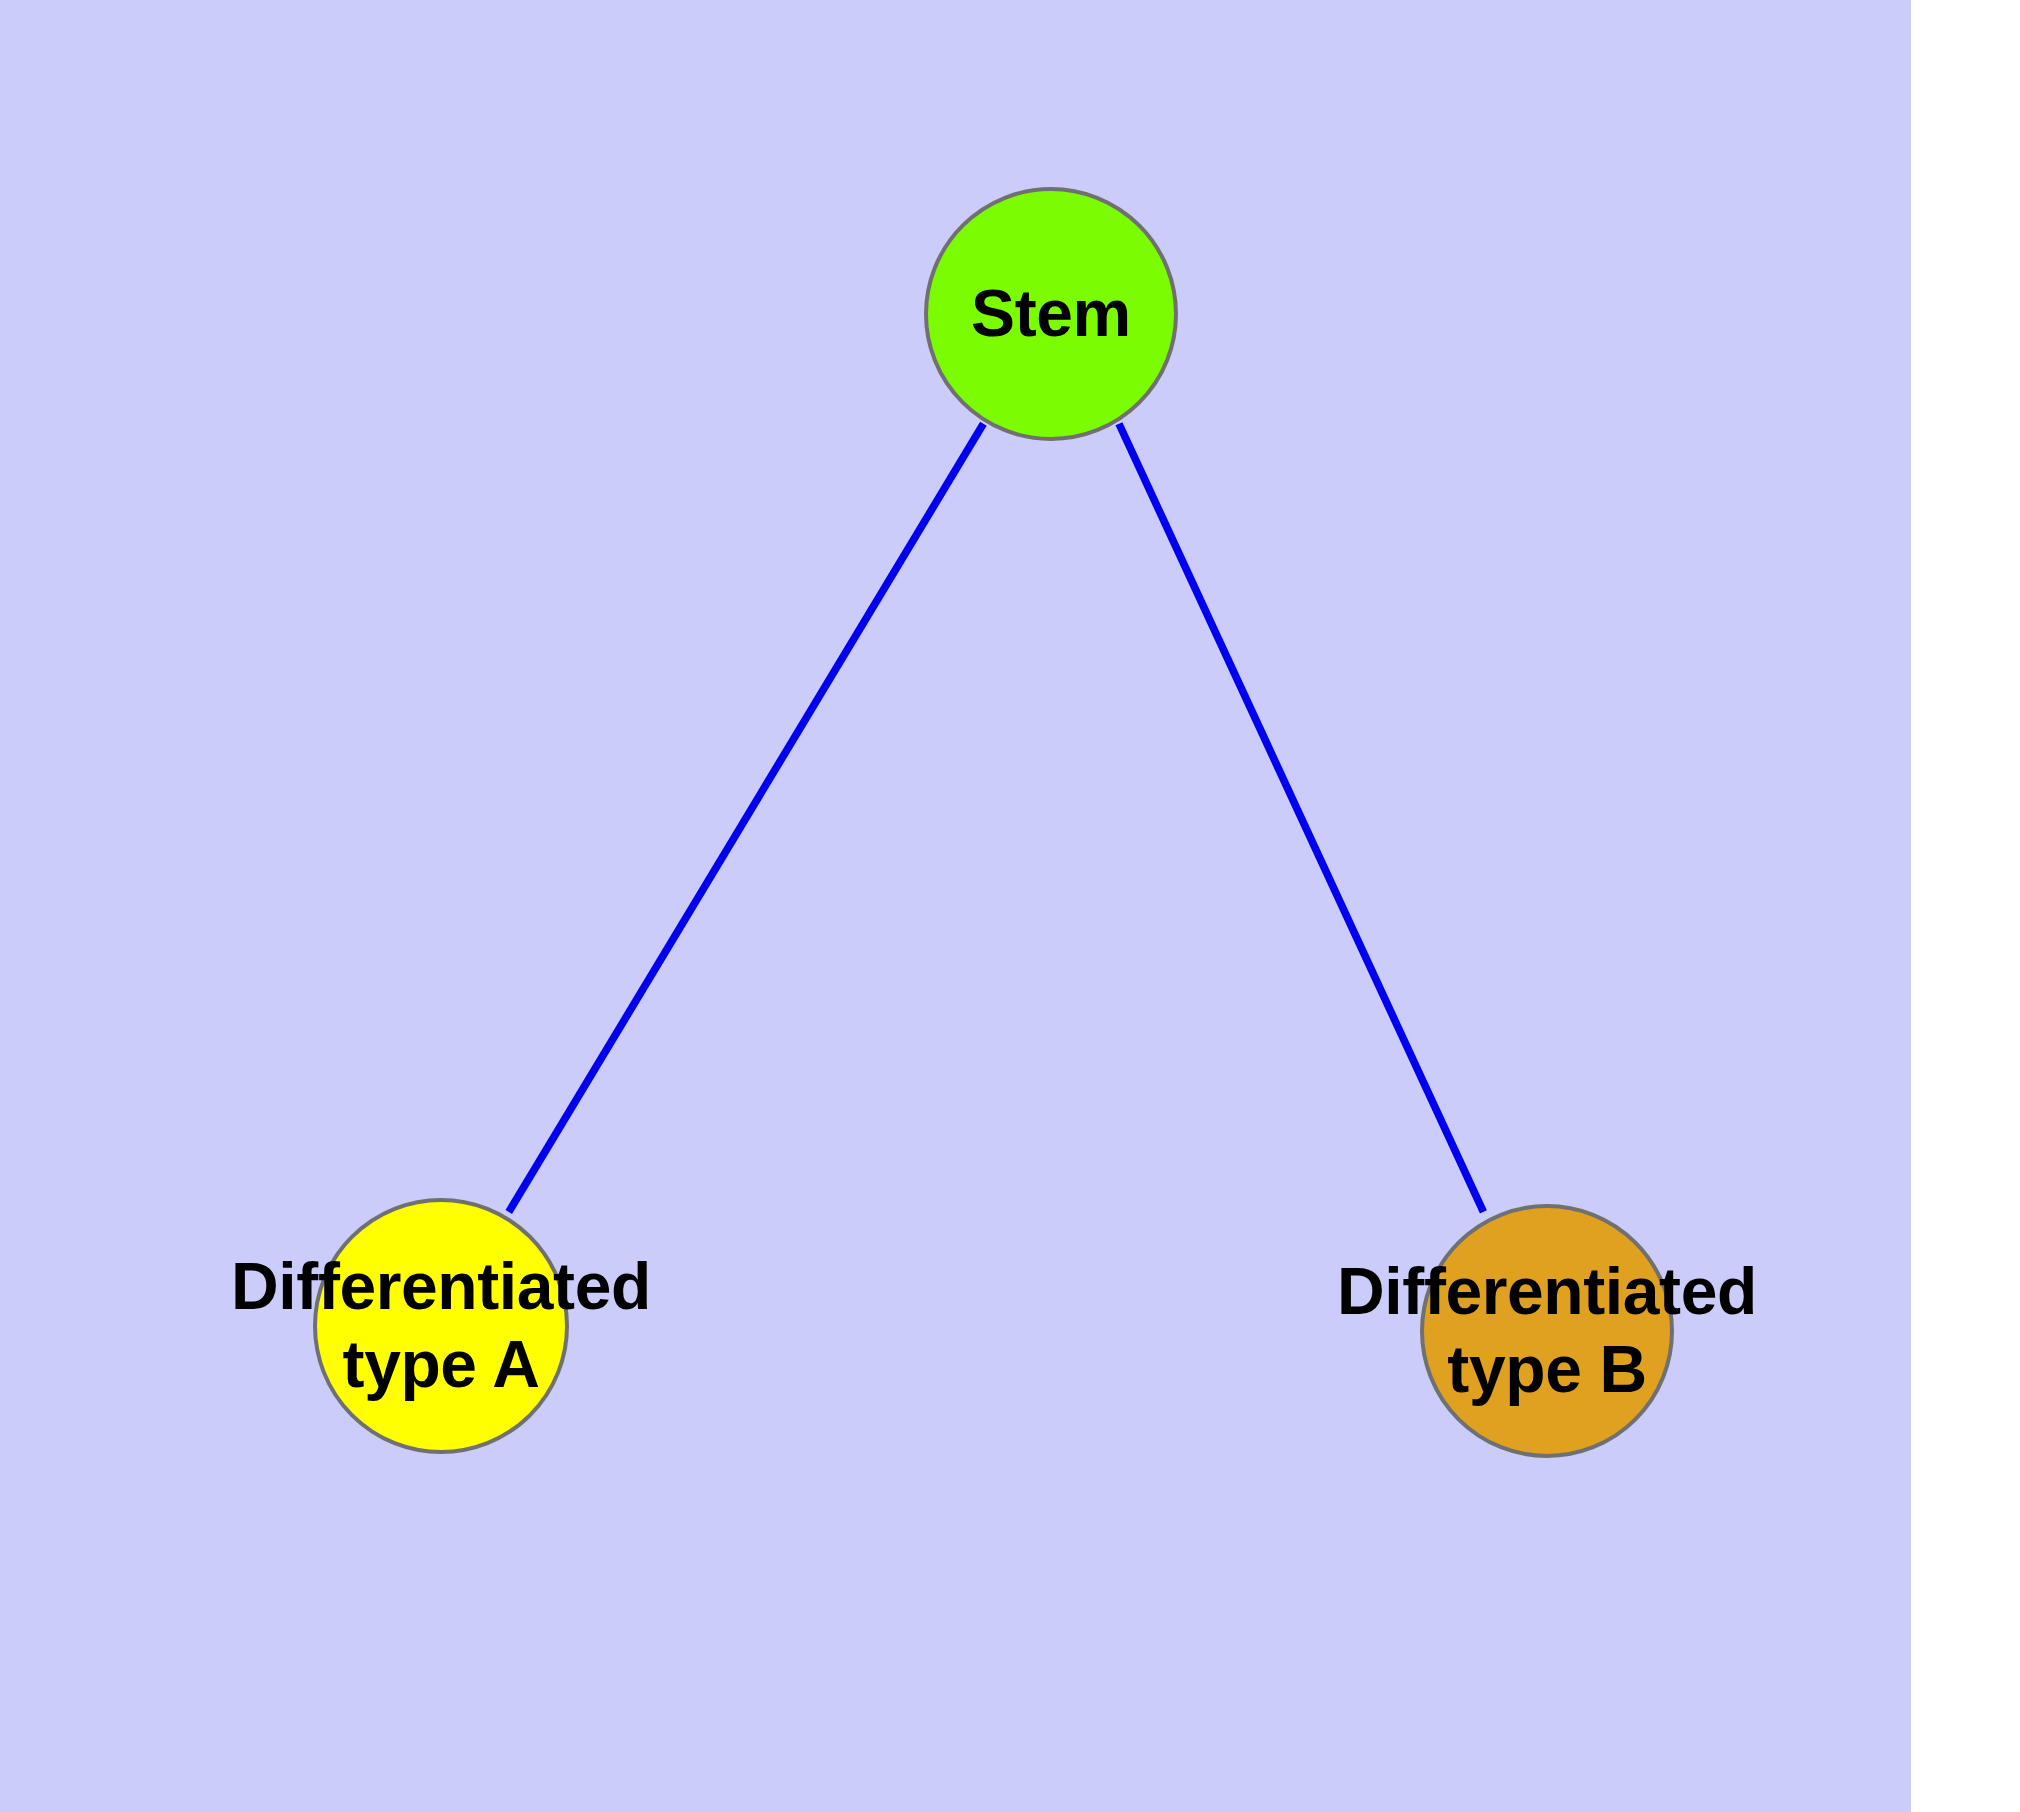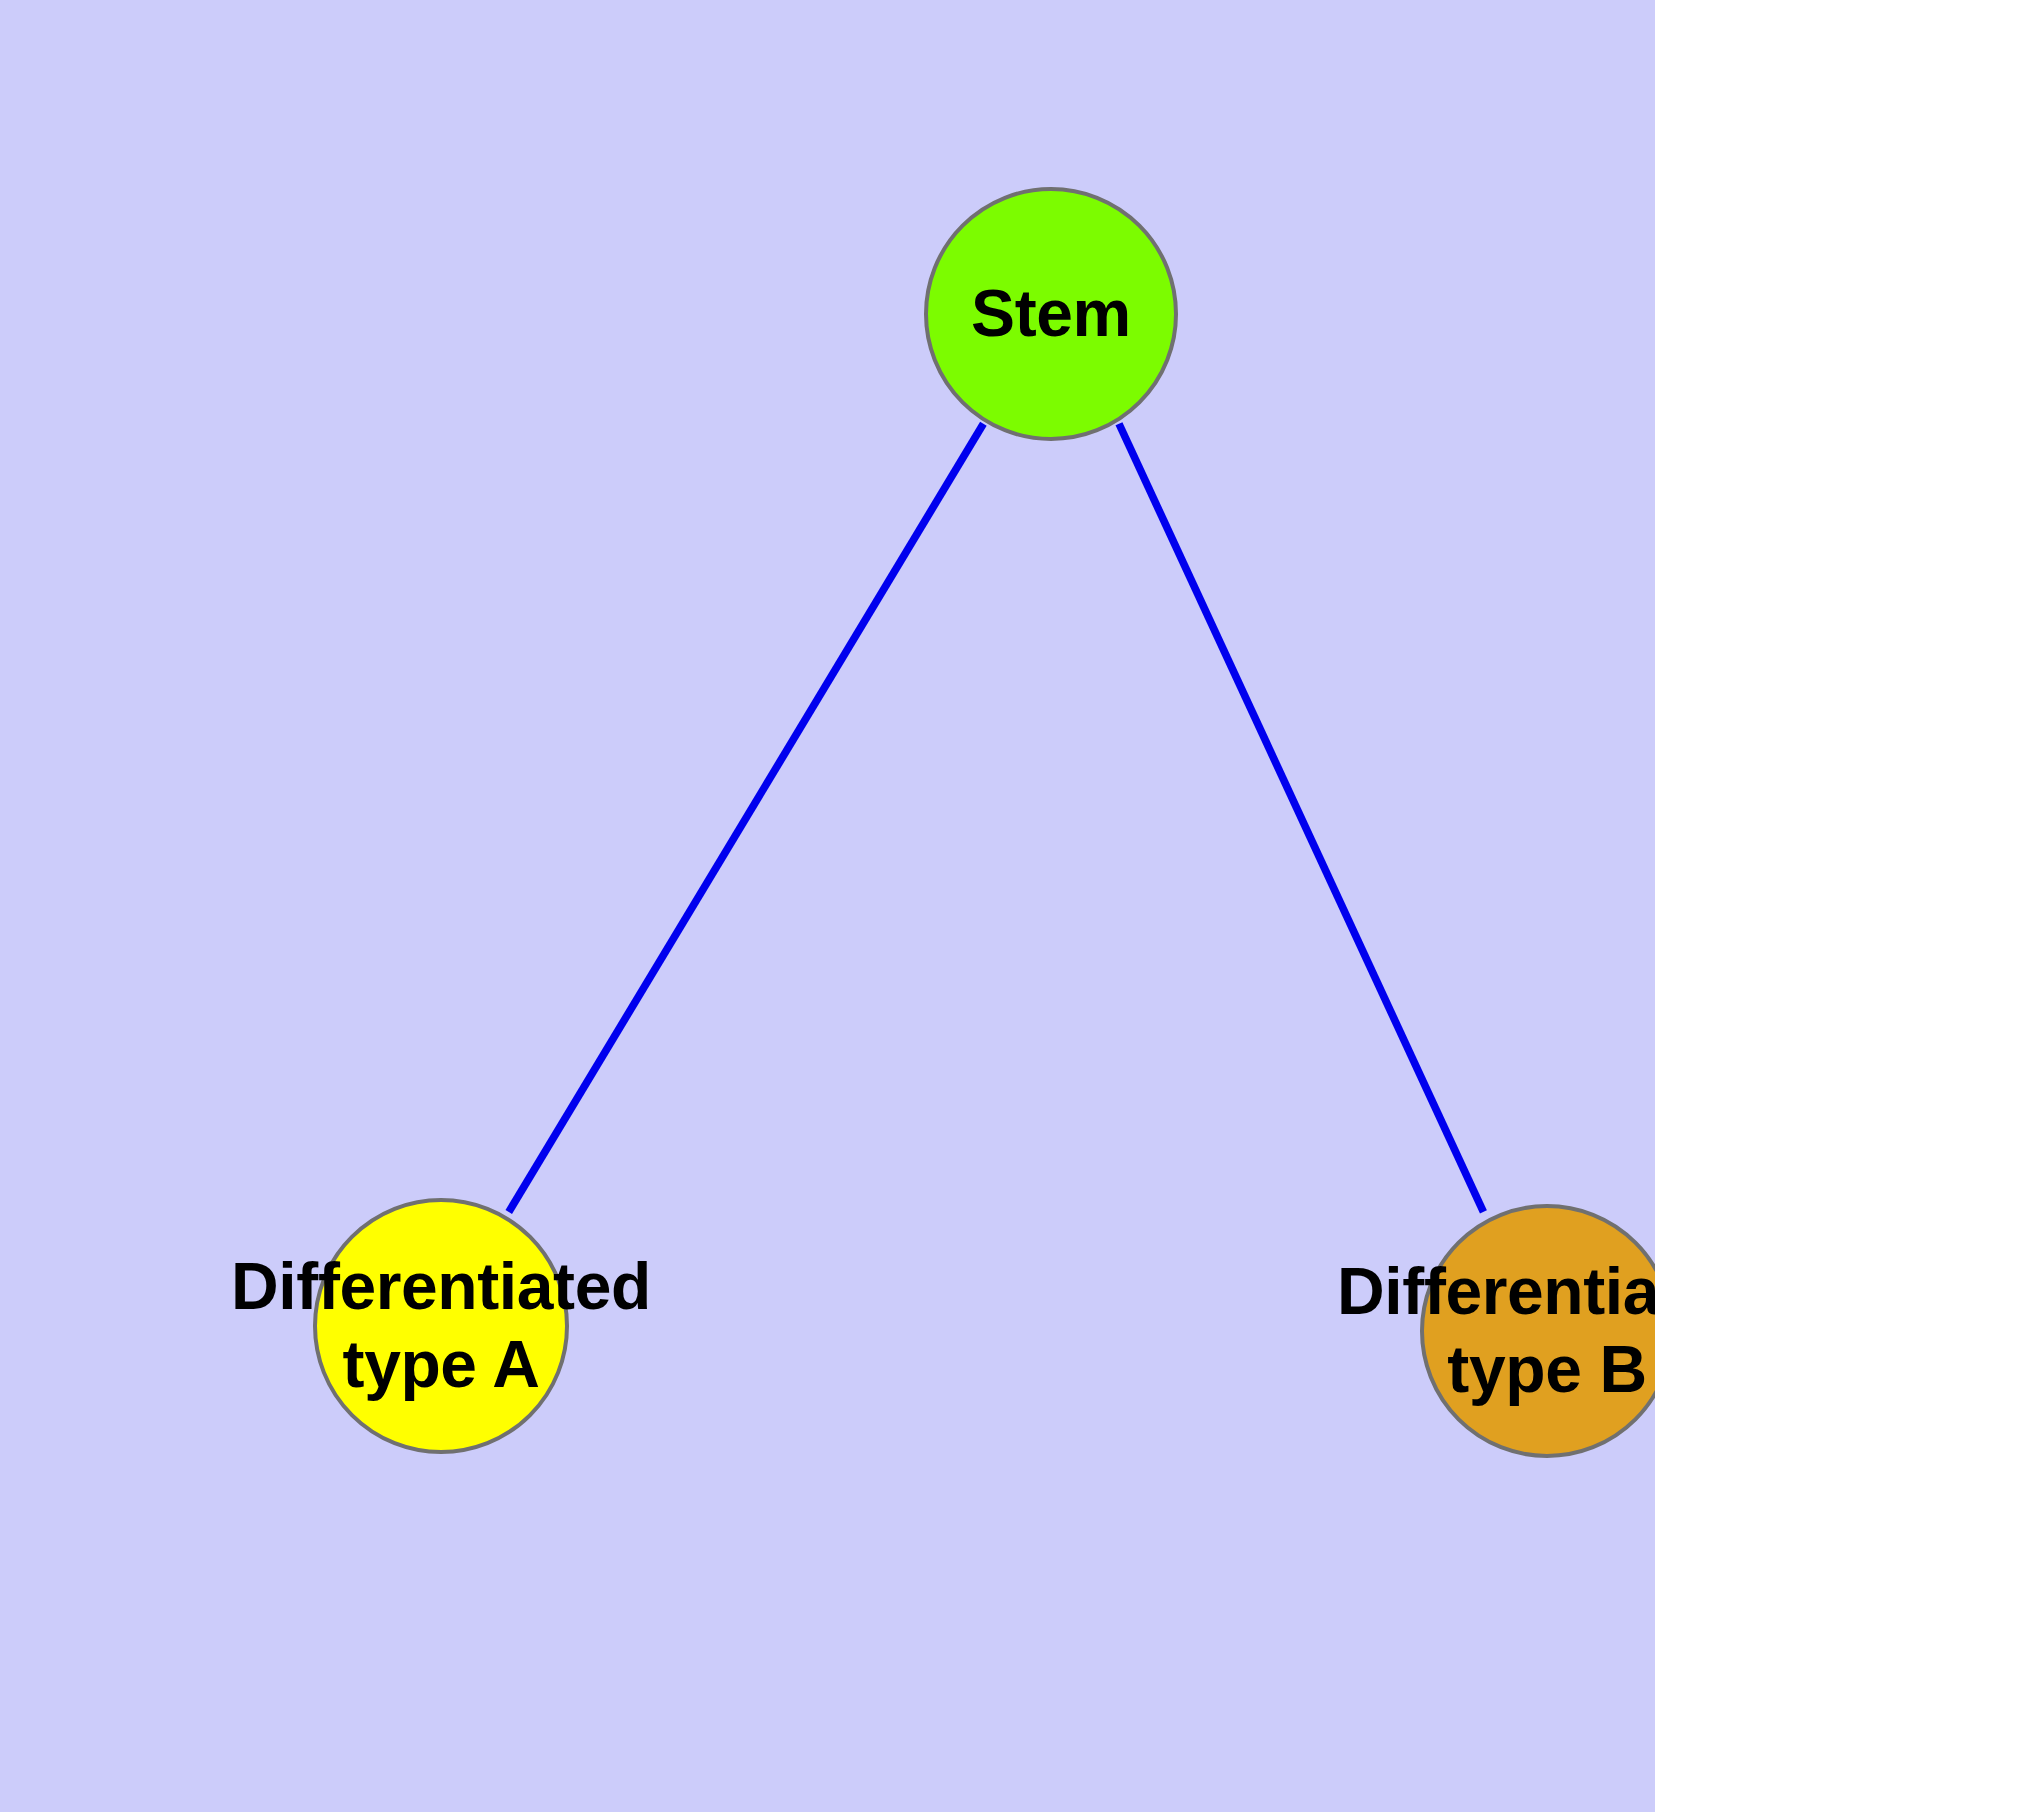--- a/index.html
+++ b/index.html
@@ -50,21 +50,21 @@
     color: #000000;
     font-weight: bold;
     line-height: 1.18;
     letter-spacing: -0.4px;
     pointer-events: none;
   }
 </style>
 </head>
 <body>
 
-<div id="canvas" style="width: 1655px; height: 1812px;">
+<div id="canvas" style="width: 1911px; height: 1812px;">
 
   <div id="graph-bg" style="background: rgb(204, 204, 250);"></div>
 
   <svg id="graph-svg" viewBox="0 0 2384 2138" style="width: 2021px; height: 1812px;">
     <line class="graph-edge" x1="1160" y1="500" x2="600" y2="1430" stroke="#0000ee" stroke-width="9" stroke-linecap="butt"></line>
     <line class="graph-edge" x1="1320" y1="500" x2="1750" y2="1430" stroke="#0000ee" stroke-width="9" stroke-linecap="butt"></line>
   </svg>
 
   <div class="node-group" style="left: 1051px; top: 314px; width: 254px; height: 254px;">
     <div class="node-circle" style="width: 254px; height: 254px; background: rgb(124, 252, 0); border: 4.2px solid rgb(112, 112, 112);"></div>

